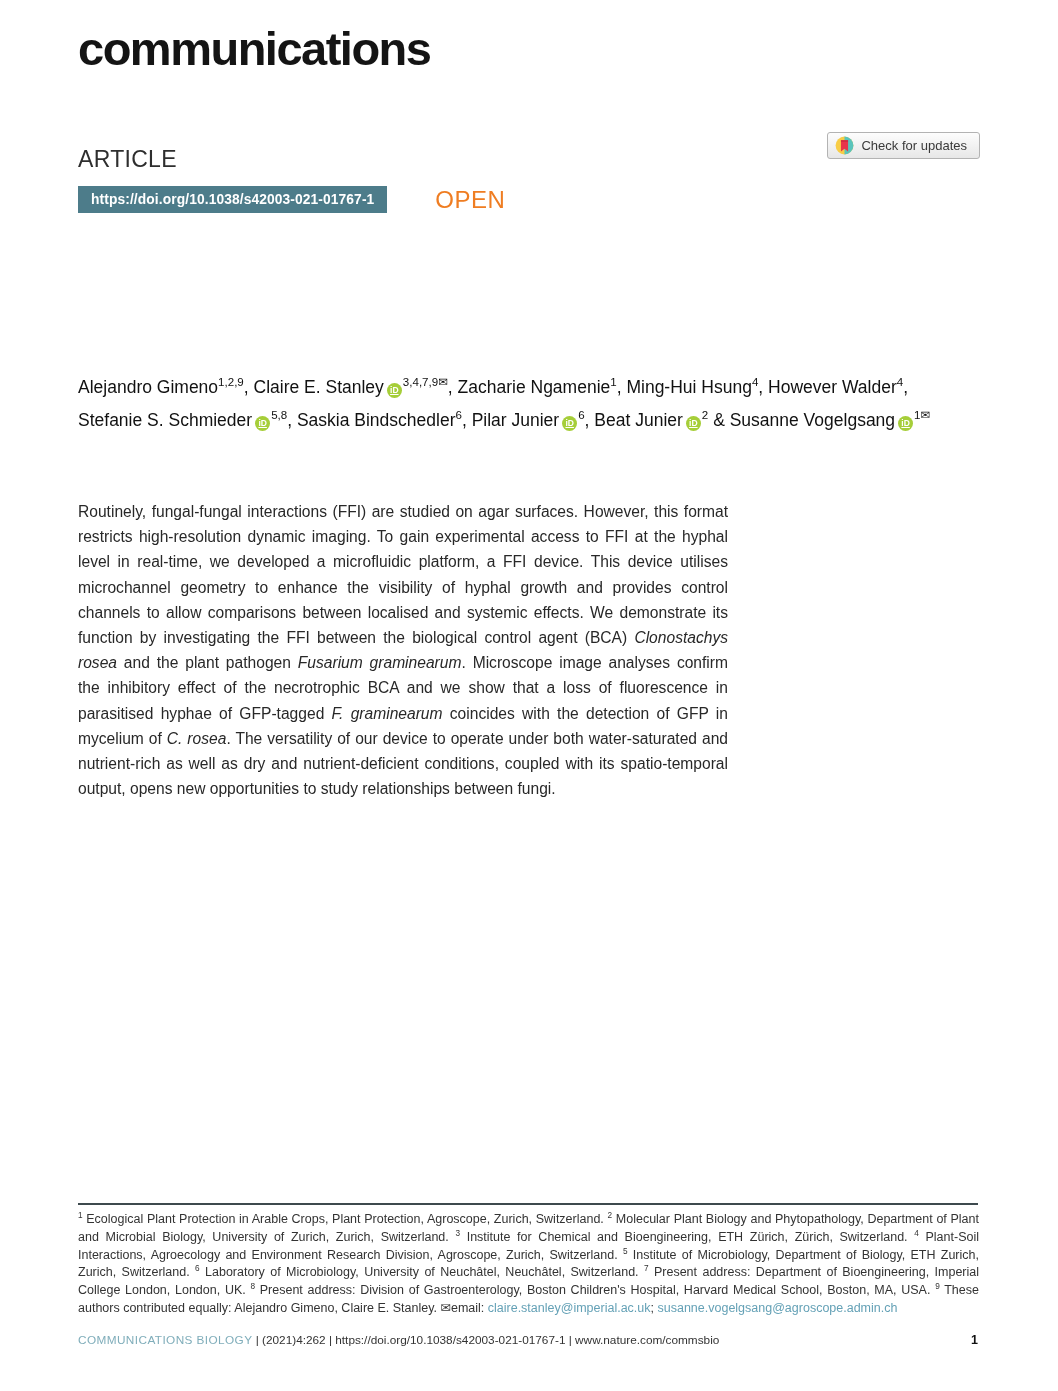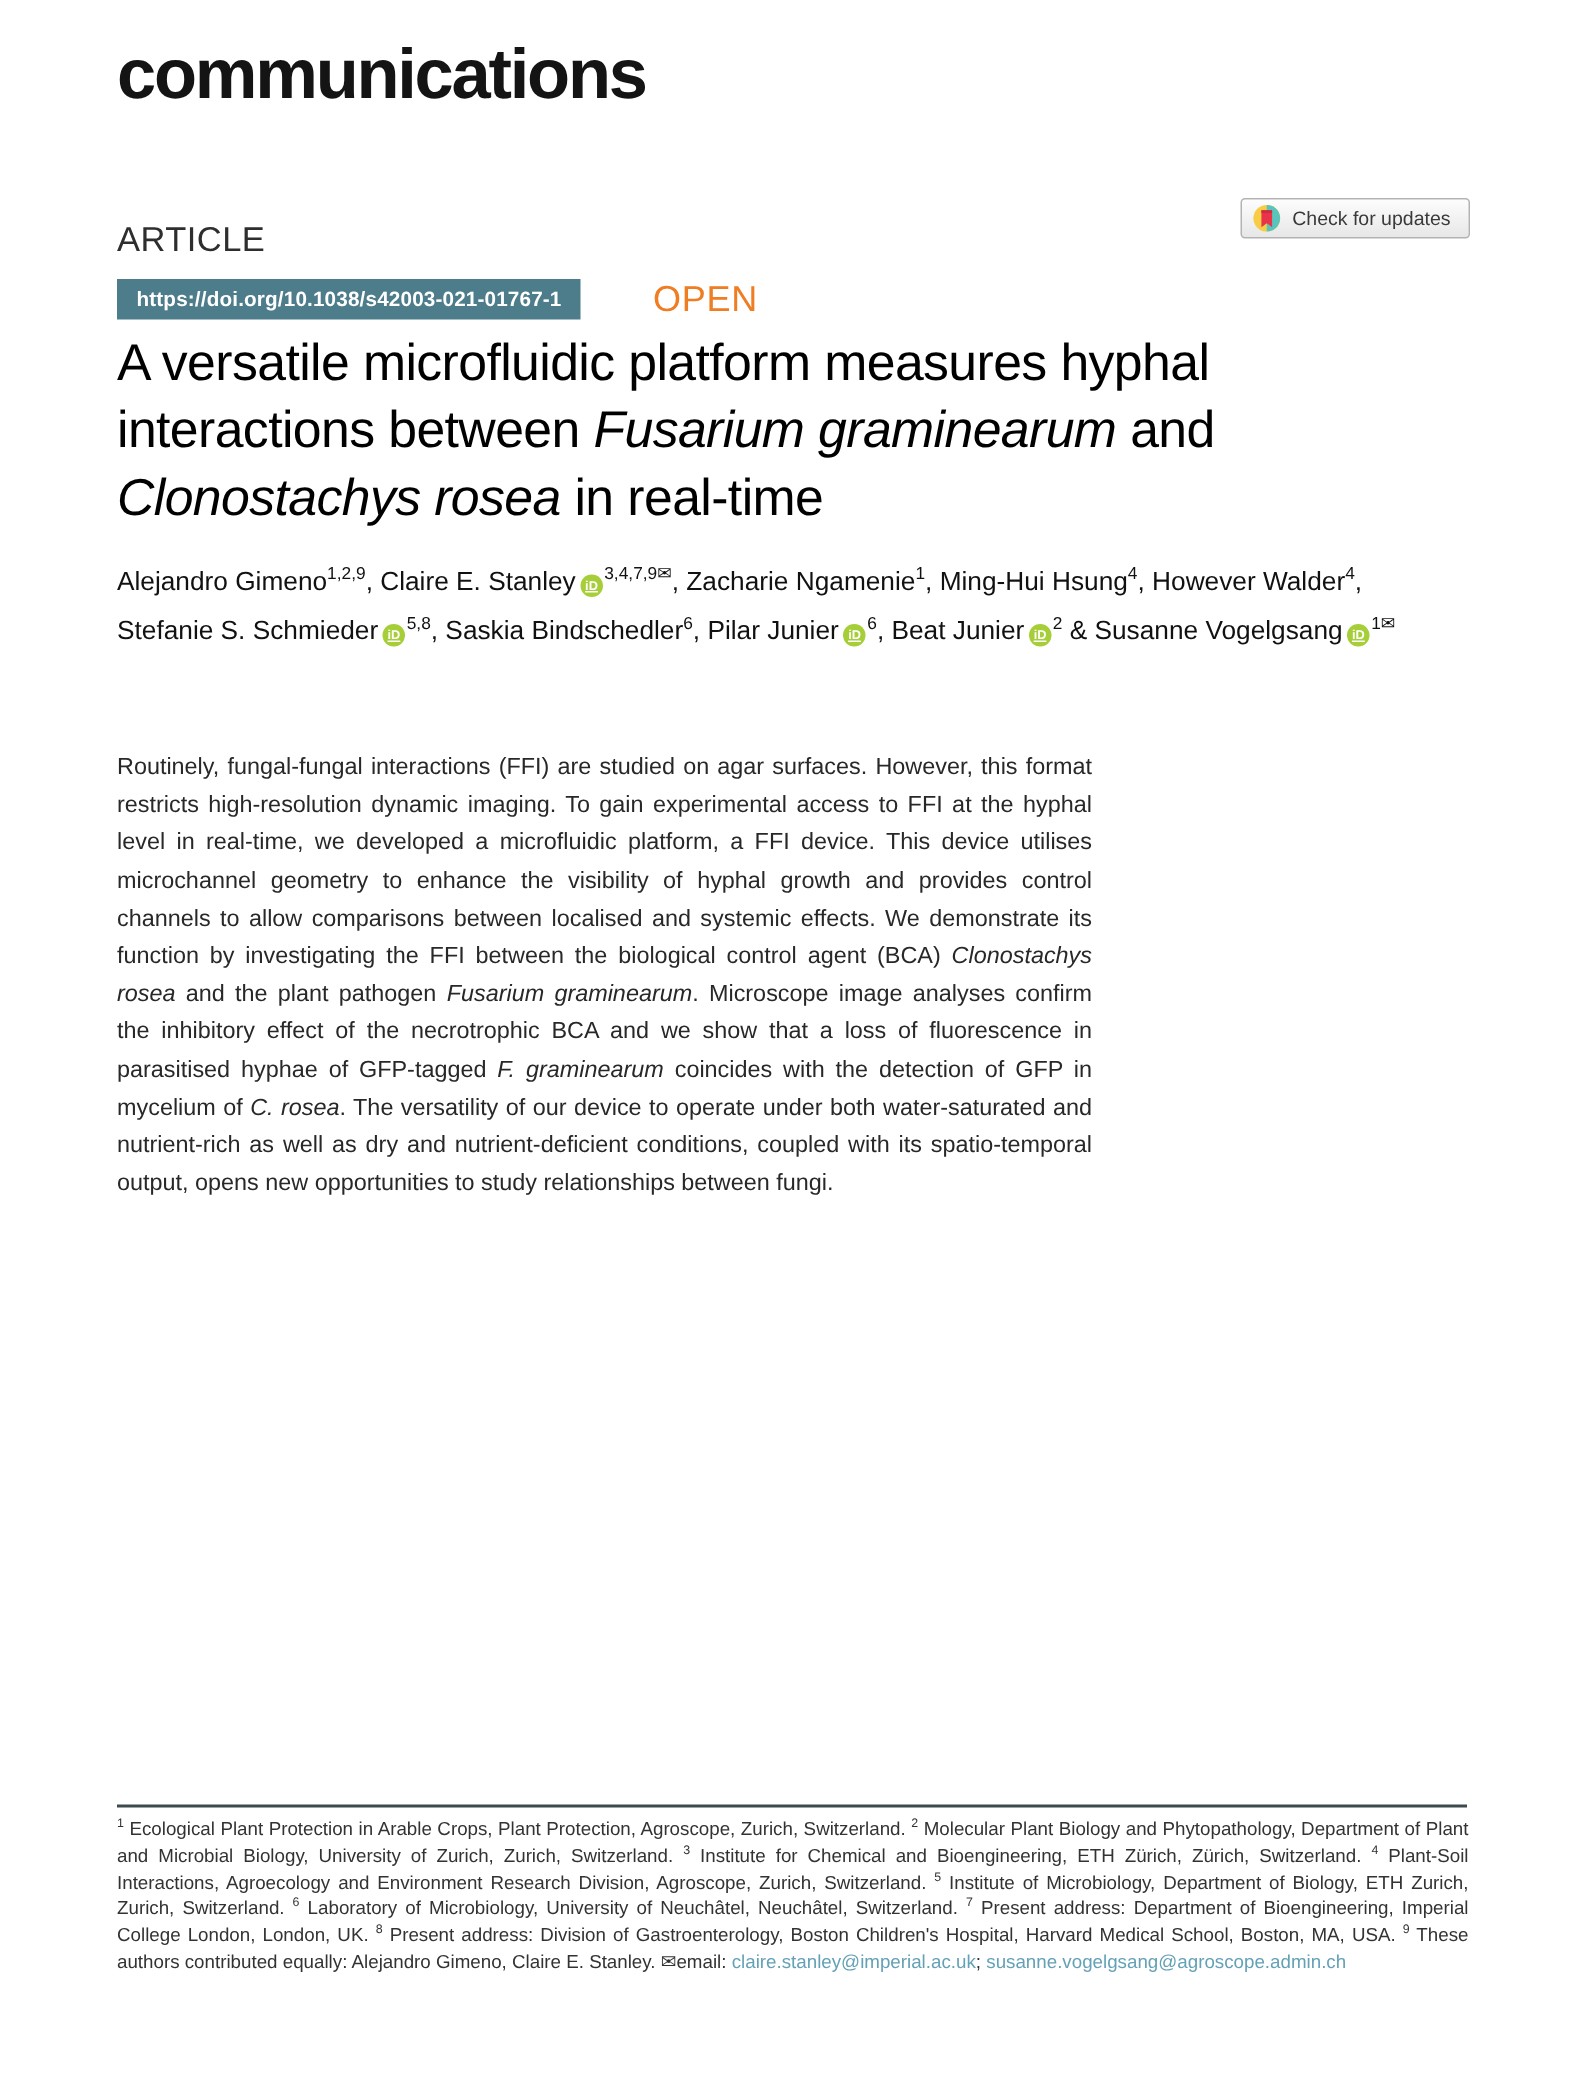--- a/index.html
+++ b/index.html
@@ -70,30 +70,29 @@
       </svg>
     </span>
     <span>Check for updates</span>
   </button>
 
   <div class="doi-open-row">
     <span class="doi-badge">https://doi.org/10.1038/s42003-021-01767-1</span>
     <span class="open-label">OPEN</span>
   </div>
 
-  <div class="title">
-    <div><span>A versatile microfluidic platform measures hyphal</span></div>
-    <div><span>interactions between </span><span class="it">Fusarium graminearum</span><span> and</span></div>
-    <div><span class="it">Clonostachys rosea</span><span> in real-time</span></div>
-  </div>
 
   <div class="authors">
     <div><span>Alejandro Gimeno</span><sup>1,2,9</sup><span>, Claire E. Stanley</span><span class="orcid">iD</span><sup>3,4,7,9✉</sup><span>, Zacharie Ngamenie</span><sup>1</sup><span>, Ming-Hui Hsung</span><sup>4</sup><span>, However Walder</span><sup>4</sup><span>,</span></div>
     <div><span>Stefanie S. Schmieder</span><span class="orcid">iD</span><sup>5,8</sup><span>, Saskia Bindschedler</span><sup>6</sup><span>, Pilar Junier</span><span class="orcid">iD</span><sup>6</sup><span>, Beat Junier</span><span class="orcid">iD</span><sup>2</sup><span> &amp; Susanne Vogelgsang</span><span class="orcid">iD</span><sup>1✉</sup></div>
   </div>
 
   <div class="abstract"><span>Routinely, fungal-fungal interactions (FFI) are studied on agar surfaces. However, this format restricts high-resolution dynamic imaging. To gain experimental access to FFI at the hyphal level in real-time, we developed a microfluidic platform, a FFI device. This device utilises microchannel geometry to enhance the visibility of hyphal growth and provides control channels to allow comparisons between localised and systemic effects. We demonstrate its function by investigating the FFI between the biological control agent (BCA) </span><span class="it">Clonostachys rosea</span><span> and the plant pathogen </span><span class="it">Fusarium graminearum</span><span>. Microscope image analyses confirm the inhibitory effect of the necrotrophic BCA and we show that a loss of fluorescence in parasitised hyphae of GFP-tagged </span><span class="it">F. graminearum</span><span> coincides with the detection of GFP in mycelium of </span><span class="it">C. rosea</span><span>. The versatility of our device to operate under both water-saturated and nutrient-rich as well as dry and nutrient-deficient conditions, coupled with its spatio-temporal output, opens new opportunities to study relationships between fungi.</span></div>
 
   <div class="footnotes-rule"></div>
   <div class="footnotes"><sup>1</sup><span> Ecological Plant Protection in Arable Crops, Plant Protection, Agroscope, Zurich, Switzerland. </span><sup>2</sup><span> Molecular Plant Biology and Phytopathology, Department of Plant and Microbial Biology, University of Zurich, Zurich, Switzerland. </span><sup>3</sup><span> Institute for Chemical and Bioengineering, ETH Zürich, Zürich, Switzerland. </span><sup>4</sup><span> Plant-Soil Interactions, Agroecology and Environment Research Division, Agroscope, Zurich, Switzerland. </span><sup>5</sup><span> Institute of Microbiology, Department of Biology, ETH Zurich, Zurich, Switzerland. </span><sup>6</sup><span> Laboratory of Microbiology, University of Neuchâtel, Neuchâtel, Switzerland. </span><sup>7</sup><span> Present address: Department of Bioengineering, Imperial College London, London, UK. </span><sup>8</sup><span> Present address: Division of Gastroenterology, Boston Children's Hospital, Harvard Medical School, Boston, MA, USA. </span><sup>9</sup><span> These authors contributed equally: Alejandro Gimeno, Claire E. Stanley. </span><span>✉email: </span><span class="lnk">claire.stanley@imperial.ac.uk</span><span>; </span><span class="lnk">susanne.vogelgsang@agroscope.admin.ch</span></div>
 
+  <div class="footer">
+    <span><span class="brand">COMMUNICATIONS BIOLOGY</span><span> | (2021)4:262 | https://doi.org/10.1038/s42003-021-01767-1 | www.nature.com/commsbio</span></span>
+    <span class="page-num">1</span>
+  </div>
 
 </div>
 
 </body></html>

